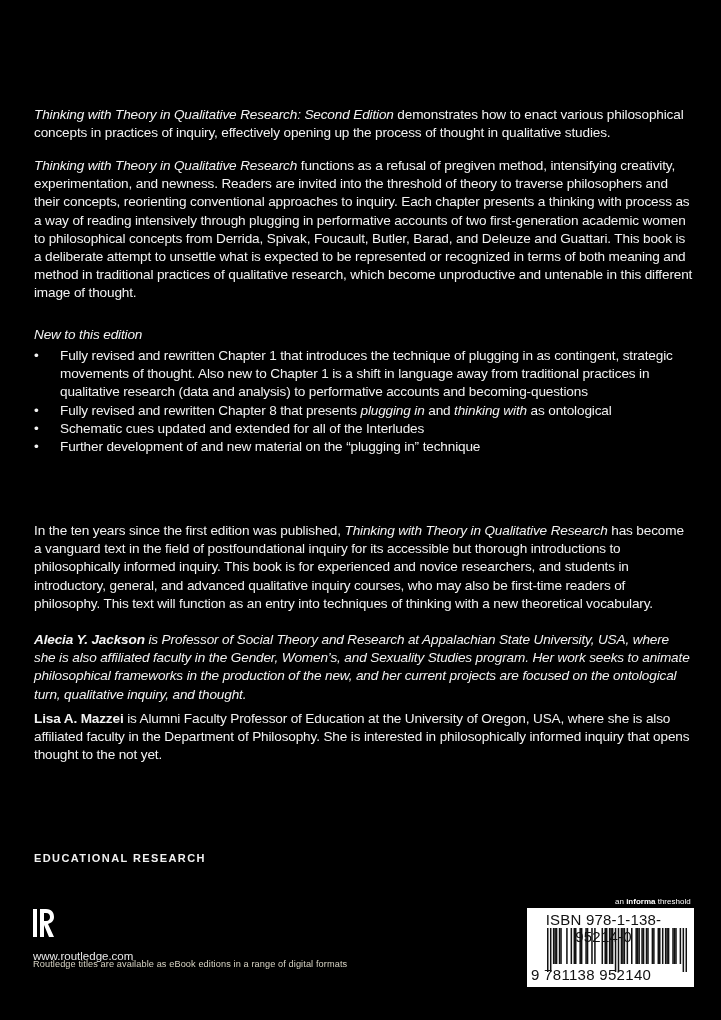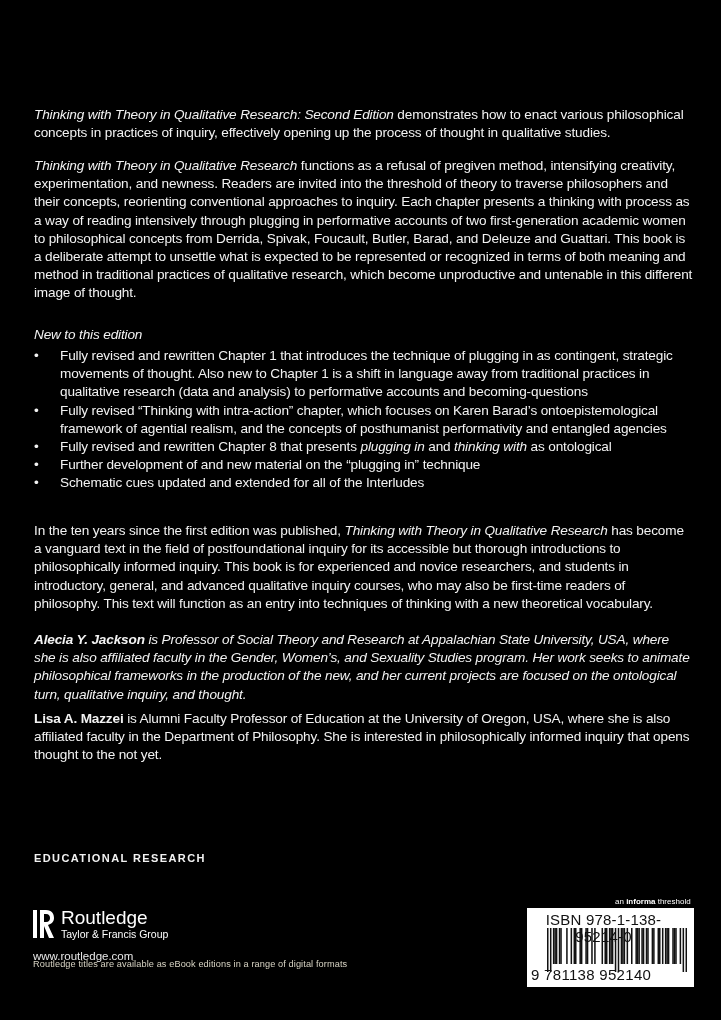--- a/index.html
+++ b/index.html
@@ -42,24 +42,23 @@
 
 <div class="text para" id="p2">
   <span class="it">Thinking with Theory in Qualitative Research</span><span> functions as a refusal of pregiven method, intensifying creativity, experimentation, and newness. Readers are invited into the threshold of theory to traverse philosophers and their concepts, reorienting conventional approaches to inquiry. Each chapter presents a thinking with process as a way of reading intensively through plugging in performative accounts of two first-generation academic women to philosophical concepts from Derrida, Spivak, Foucault, Butler, Barad, and Deleuze and Guattari. This book is a deliberate attempt to unsettle what is expected to be represented or recognized in terms of both meaning and method in traditional practices of qualitative research, which become unproductive and untenable in this different image of thought.</span>
 </div>
 
 <div class="text para" id="heading">New to this edition</div>
 
 <div class="text" id="bullets">
   <ul>
     <li>Fully revised and rewritten Chapter 1 that introduces the technique of plugging in as contingent, strategic movements of thought. Also new to Chapter 1 is a shift in language away from traditional practices in qualitative research (data and analysis) to performative accounts and becoming-questions</li>
-    <li>Fully revised “Thinking with intra-action” chapter, which focuses on Karen Barad’s ontoepistemological framework of agential realism, and the concepts of posthumanist performativity and entangled agencies</li>
     <li><span>Fully revised and rewritten Chapter 8 that presents </span><span class="it">plugging in</span><span> and </span><span class="it">thinking with</span><span> as ontological</span></li>
+    <li>Schematic cues updated and extended for all of the Interludes</li>
     <li>Further development of and new material on the “plugging in” technique</li>
-    <li>Schematic cues updated and extended for all of the Interludes</li>
   </ul>
 </div>
 
 <div class="text para" id="p3">
   <span>In the ten years since the first edition was published, </span><span class="it">Thinking with Theory in Qualitative Research</span><span> has become a vanguard text in the field of postfoundational inquiry for its accessible but thorough introductions to philosophically informed inquiry. This book is for experienced and novice researchers, and students in introductory, general, and advanced qualitative inquiry courses, who may also be first-time readers of philosophy. This text will function as an entry into techniques of thinking with a new theoretical vocabulary.</span>
 </div>
 
 <div class="text para" id="bio1">
   <b>Alecia Y. Jackson</b><span> is Professor of Social Theory and Research at Appalachian State University, USA, where she is also affiliated faculty in the Gender, Women’s, and Sexuality Studies program. Her work seeks to animate philosophical frameworks in the production of the new, and her current projects are focused on the ontological turn, qualitative inquiry, and thought.</span>
 </div>
@@ -70,24 +69,20 @@
 
 <div id="subject">EDUCATIONAL RESEARCH</div>
 
 <div id="logo">
   <div id="logo-mark">
     <svg width="22" height="30" viewBox="0 0 22 30">
       <rect x="0" y="1" width="4" height="28" fill="#fff"></rect>
       <path d="M7 1 H13 C19 1 21 5 21 9 C21 13 18 15 15 16 L21 29 H16 L11 17 H11 V29 H7 Z" fill="#fff"></path>
       <path d="M11 5 V13 H13 C16 13 17 11 17 9 C17 7 16 5 13 5 Z" fill="#000"></path>
     </svg>
-  </div>
-  <div id="logo-text">
-    <div id="logo-name">Routledge</div>
-    <div id="logo-group">Taylor &amp; Francis Group</div>
   </div>
 </div>
 
 <div id="website">www.routledge.com</div>
 
 <div id="ebook-note">Routledge titles are available as eBook editions in a range of digital formats</div>
 
 <div id="informa"><span>an </span><b>informa</b><span> threshold</span></div>
 
 <div id="barcode-box">

